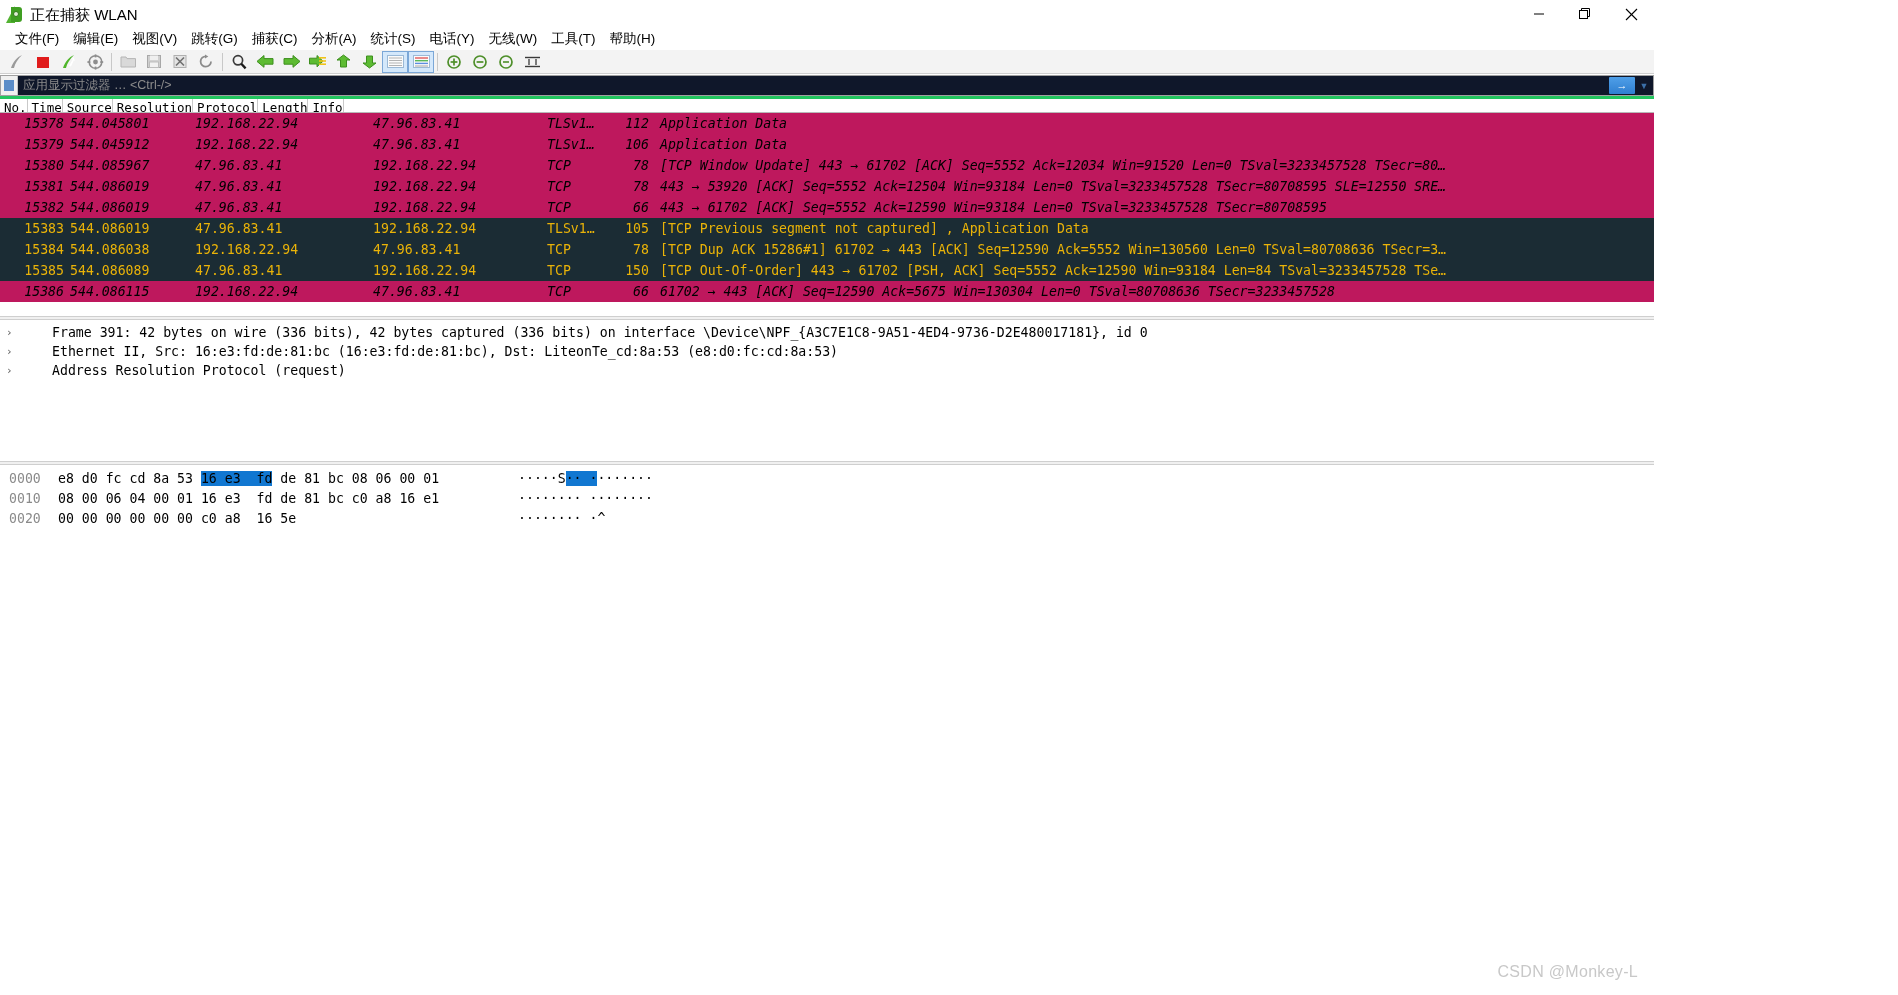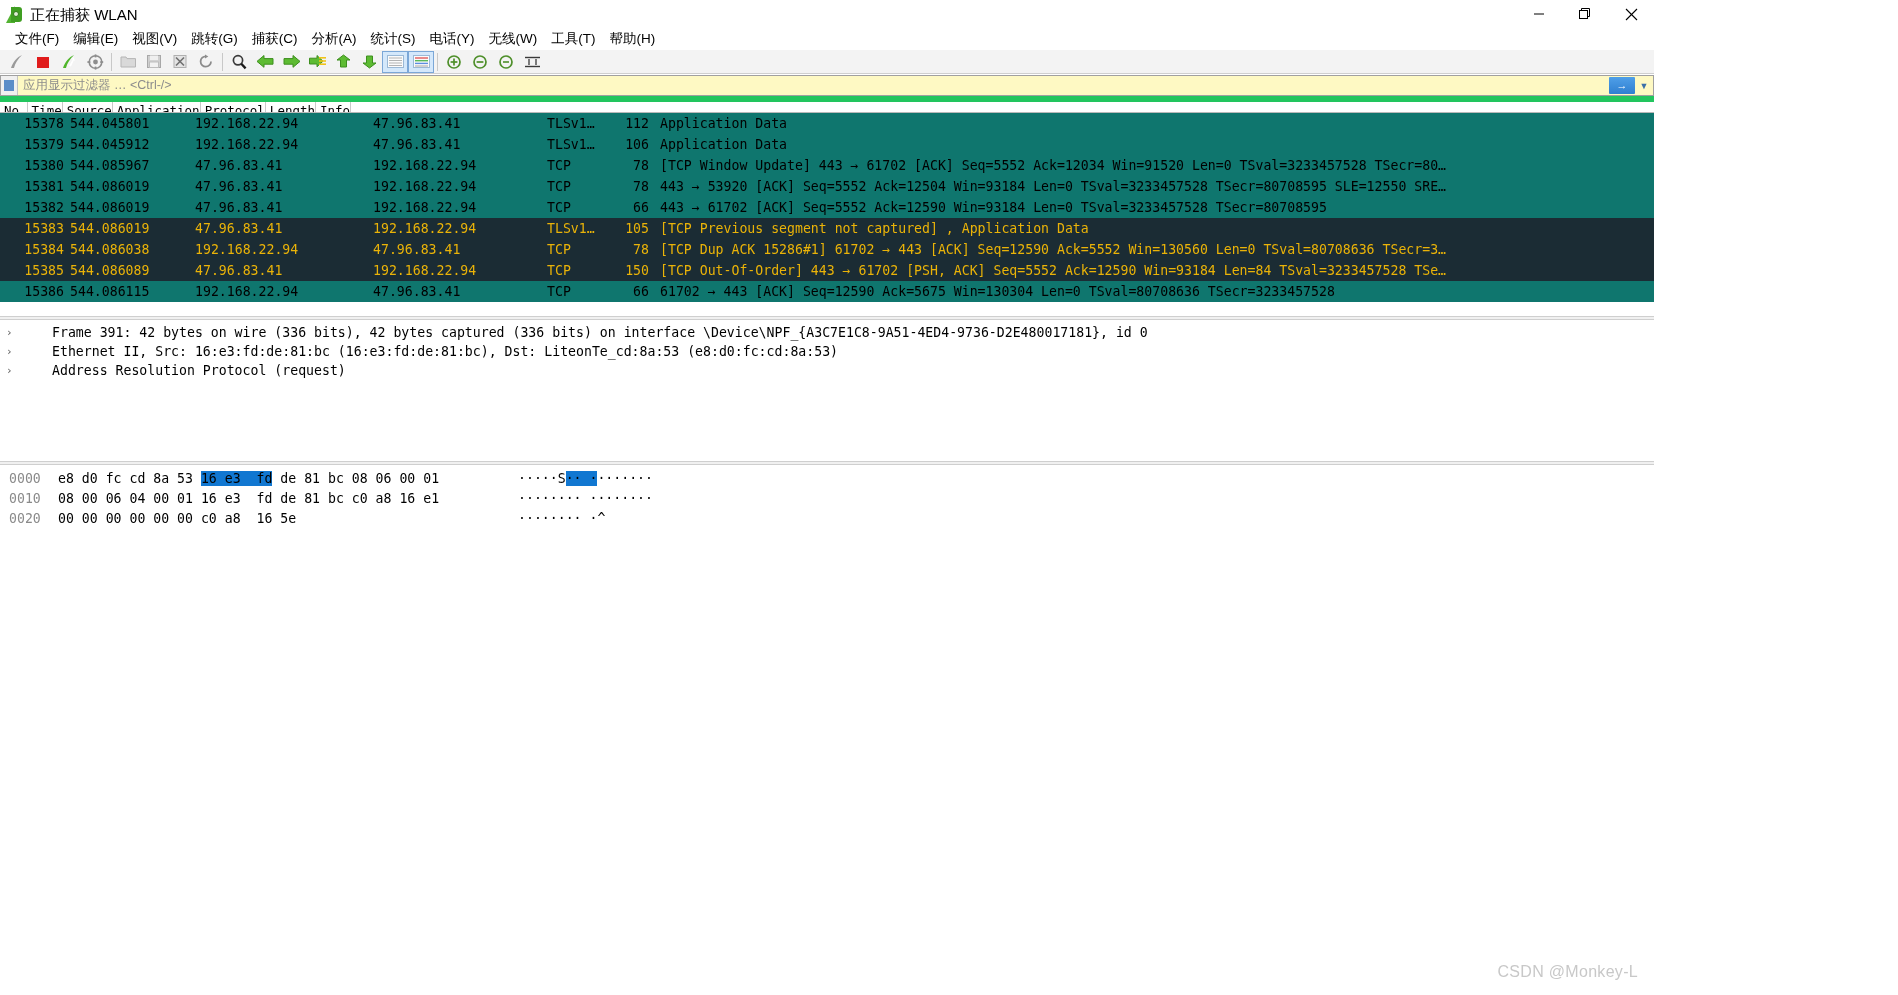--- a/index.html
+++ b/index.html
@@ -110,21 +110,21 @@
     display: flex;
     align-items: stretch;
     background: #ffffff;
     border-top: 1px solid #ffffff;
   }
   .filter-input-wrap {
     flex: 1 1 auto;
     display: flex;
     align-items: center;
     border: 1px solid #a0a0a0;
-    background: #fef9c3;
+    background: #0f172a;
     height: 21px;
     margin: 0;
   }
   .filter-bookmark {
     width: 17px; height: 19px;
     display:flex; align-items:center; justify-content:center;
     flex: 0 0 auto;
     border-right: 1px solid #c4c4c4;
     background: #f0f0f0;
   }
@@ -165,21 +165,21 @@
   .packet-list {
     background: #ffffff;
     font-family: "DejaVu Sans Mono", "Liberation Mono", monospace;
     font-size: 13px;
   }
   .pl-header {
     display: flex;
     height: 18px;
     background: #ffffff;
     border-bottom: 1px solid #b9b9b9;
-    border-top: 7px solid #22c55e;
+    border-top: 4px solid #22c55e;
   }
   .pl-header .th {
     padding-left: 4px;
     font-size: 12.5px;
     line-height: 17px;
     color: #000;
     border-right: 1px solid #c9c9c9;
     overflow: hidden;
     white-space: nowrap;
     flex: 0 0 auto;
@@ -198,21 +198,21 @@
     flex: 0 0 auto;
     font-size: 13.2px;
   }
   .td.num  { width: 68px;  text-align: right; padding-right: 4px;}
   .td.time { width: 122px; text-align: left; padding-left: 2px;}
   .td.src  { width: 178px; }
   .td.dst  { width: 174px; }
   .td.proto{ width: 66px;  }
   .td.len  { width: 44px; text-align: right; padding-right: 3px;}
   .td.info { flex: 1 1 auto; padding-left: 8px; overflow:hidden;}
-  .pl-row.normal { background: #0f766e; color: #000000; }
+  .pl-row.normal { background: #be185d; color: #000000; font-style: italic; }
   .pl-row.bad    { background: #1b2c34; color: #eab308; }
 
   
   .pl-filler { background: #ffffff; }
   .pane-split {
     height: 4px; background: #f0f0f0;
     border-top: 1px solid #cfcfcf;
     border-bottom: 1px solid #cfcfcf;
   }
   .detail-pane {
@@ -475,21 +475,21 @@
         <div class="filter-caret">▼</div>
       </div>
     </div>
   </div>
 
   <div class="packet-list">
     <div class="pl-header">
       <div class="th num">No.</div>
       <div class="th time">Time</div>
       <div class="th src">Source</div>
-      <div class="th dst">Application</div>
+      <div class="th dst">Resolution</div>
       <div class="th proto">Protocol</div>
       <div class="th len">Length</div>
       <div class="th info">Info</div>
     </div>
 
     <div class="pl-row normal">
       <div class="td num">15378</div>
       <div class="td time">544.045801</div>
       <div class="td src">192.168.22.94</div>
       <div class="td dst">47.96.83.41</div>

